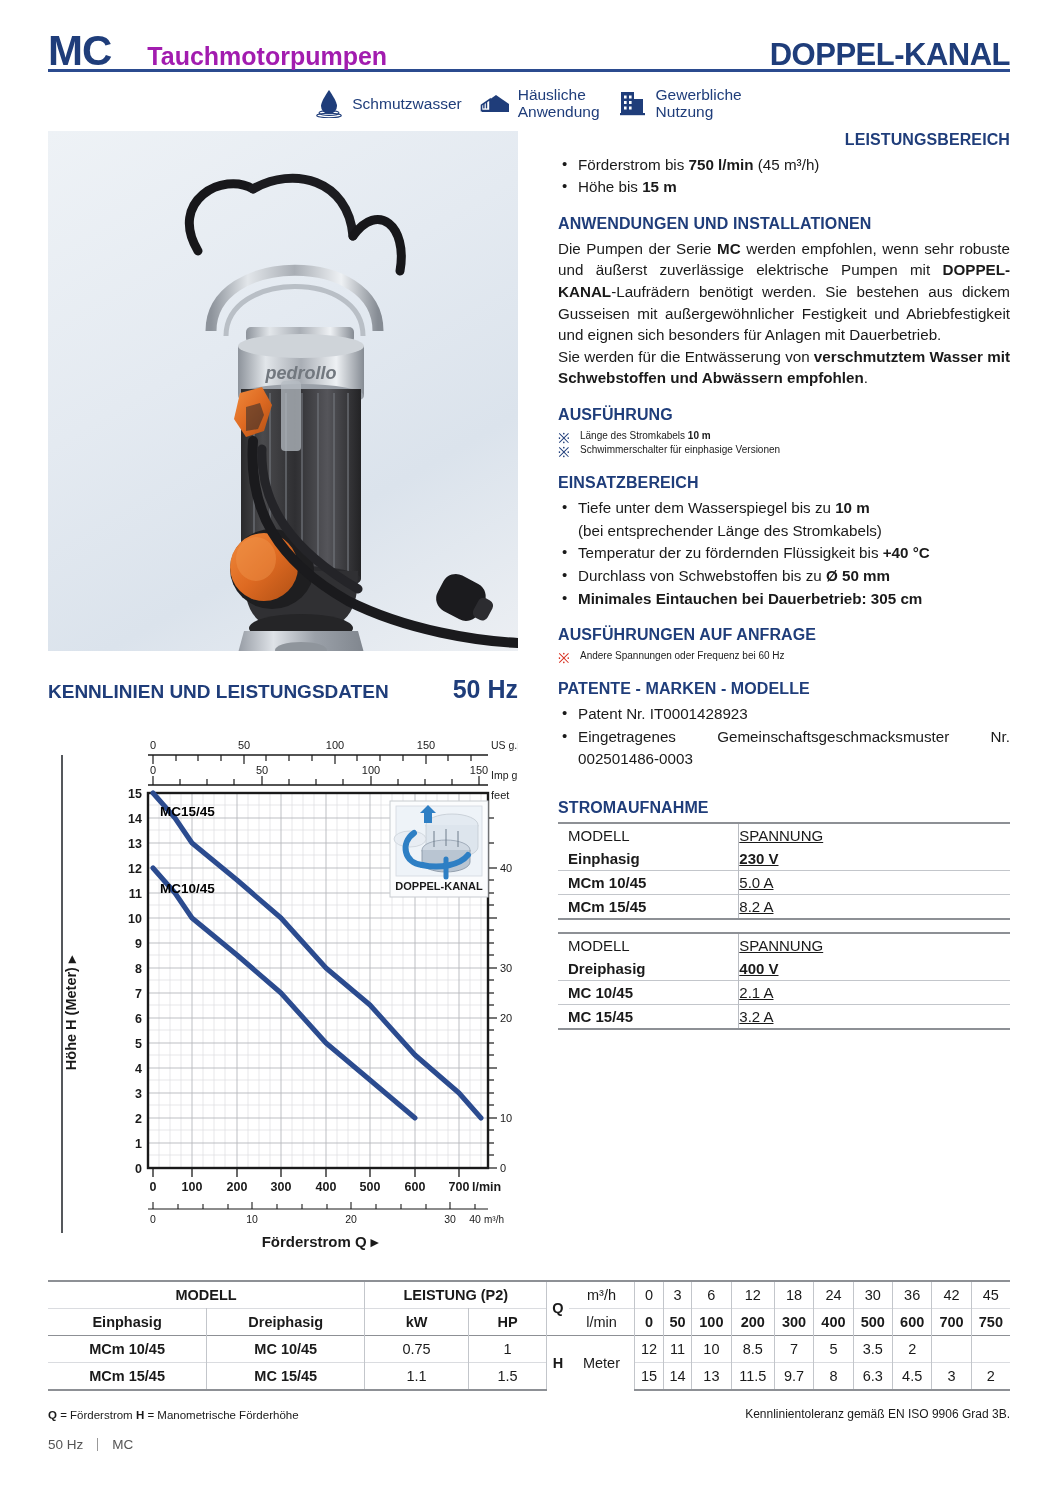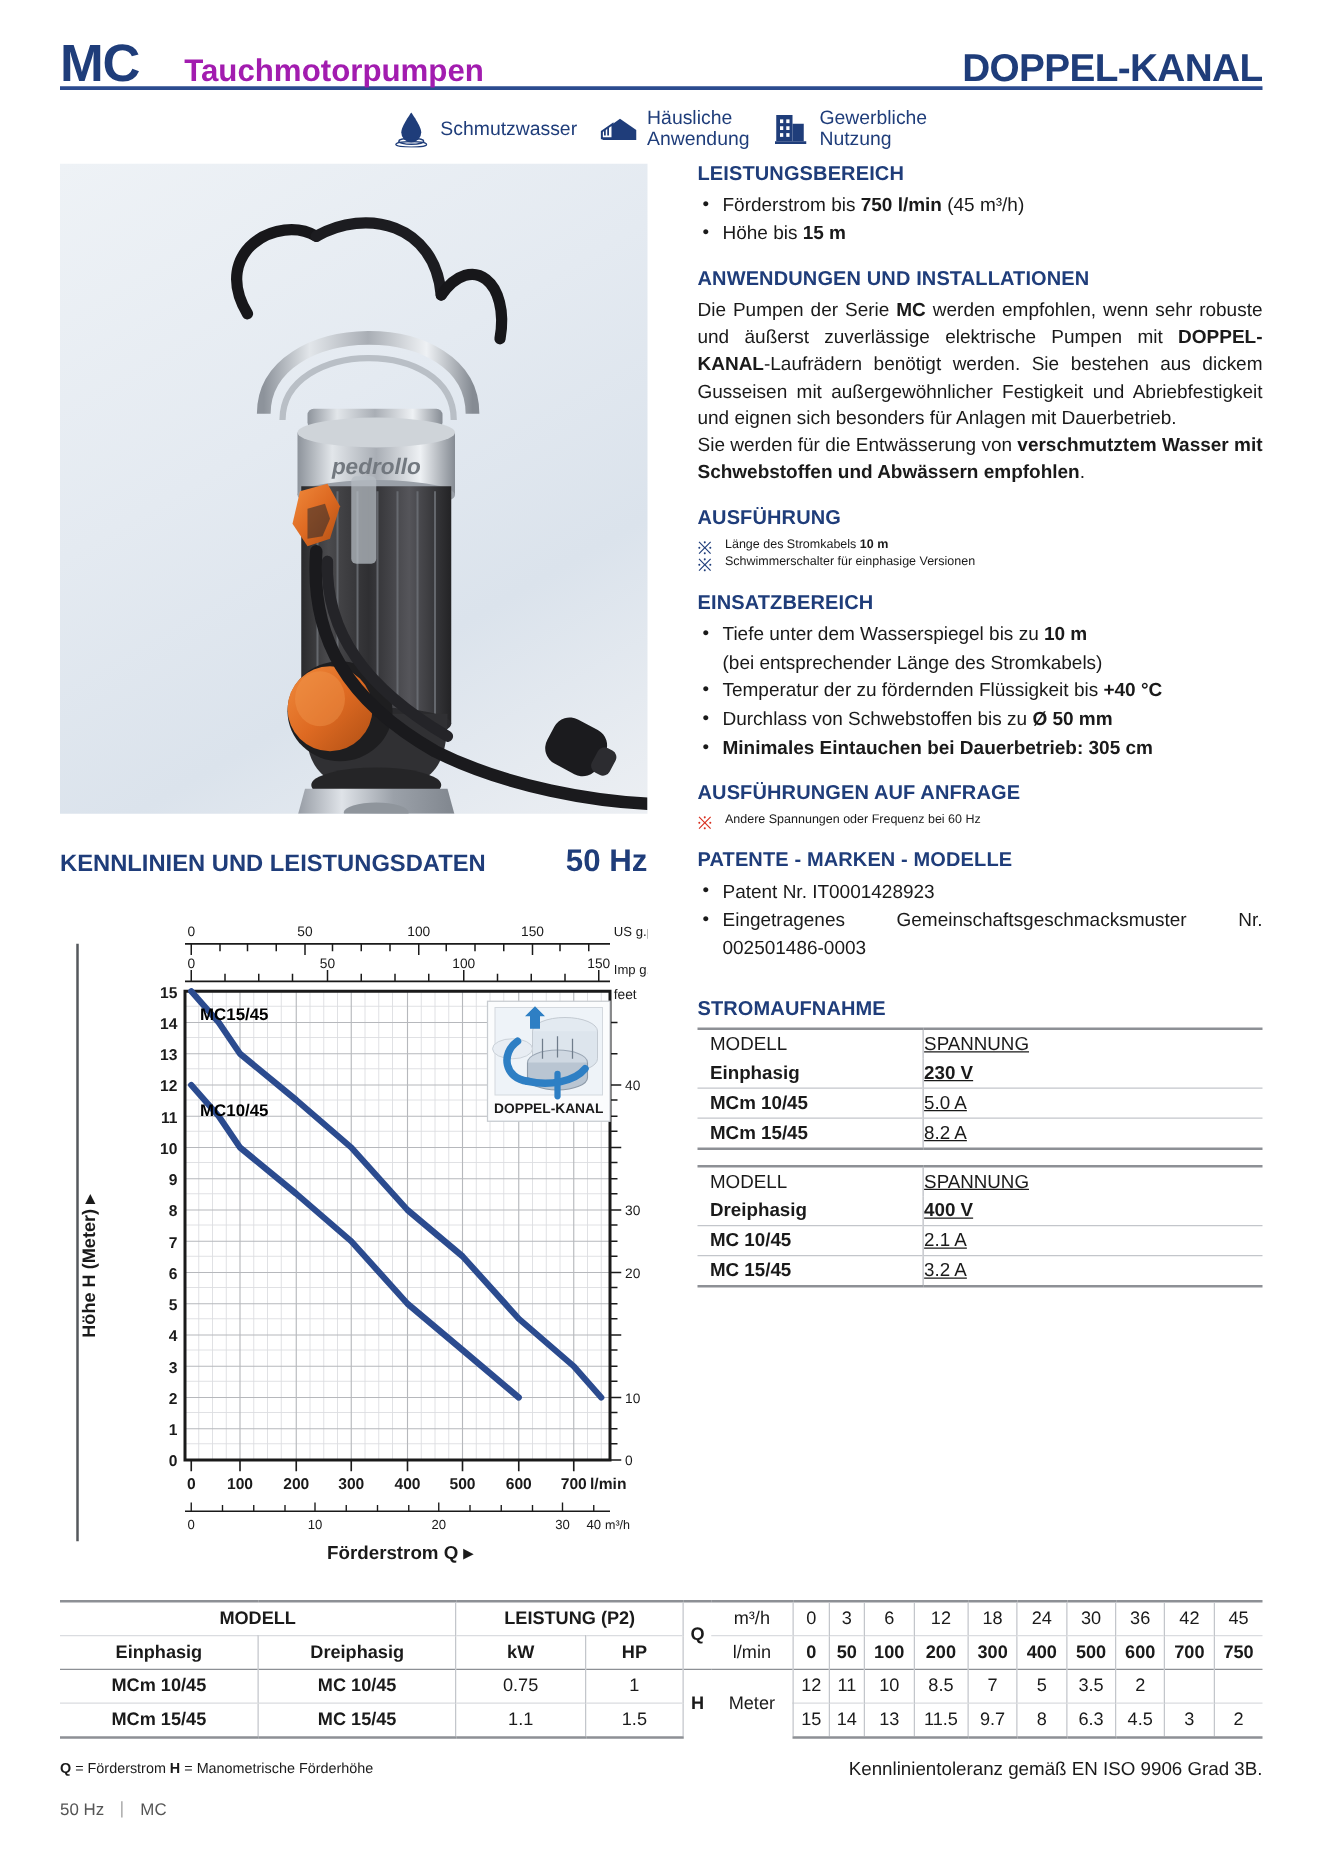--- a/index.html
+++ b/index.html
@@ -28,21 +28,21 @@
   .cols { display: flex; margin-top: 10px; }
   .colL { width: 470px; flex: none; }
   .colR { width: 452px; flex: none; margin-left: 40px; }
 
   
   .photo { position: relative; width: 470px; height: 520px; overflow: hidden;
            background: linear-gradient(150deg,#eef2f6 0%,#e4eaf1 40%,#dbe3ec 70%,#eceff3 100%); }
 
   
   h2.sec { font-size: 16px; font-weight: bold; color: #1F3D7A; margin-top: 17px; margin-bottom: 5px; letter-spacing: .1px; }
-  h2.sec:first-child { margin-top: 0; }
+  h2.sec:first-child { margin-top: 0; text-align: right; }
   ul.bl { list-style: none; }
   ul.bl li { position: relative; padding-left: 20px; font-size: 15.2px; line-height: 1.42; margin-bottom: 1px; }
   ul.bl li:before { content: "\2022"; position: absolute; left: 4px; top: -1px; font-size: 15px; }
   ul.ast li { position: relative; padding-left: 22px; font-size: 10px; line-height: 1.42; list-style: none; }
   ul.ast li:before { content: "\203B"; position: absolute; left: 0; top: 0px; font-size: 14px; color: #1F3D7A; }
   ul.ast.red li:before { color: #D83020; }
   ul.bl li.noB:before { content: ""; }
   p.para { font-size: 15.2px; line-height: 1.42; text-align: justify; }
   b { font-weight: bold; }
 
@@ -67,22 +67,22 @@
   .perf { width: 962px; border-collapse: collapse; margin-top: 22px; font-size: 14.5px; }
   .perf td { text-align: center; padding: 5px 2px; border-right: 1px solid #c3c6cb; }
   .perf td.last { border-right: none; }
   .perf tr.topline td { border-top: 2px solid #8d9095; }
   .perf tr.midline td { border-top: 1.6px solid #8d9095; }
   .perf tr.botline td { border-bottom: 2px solid #8d9095; }
   .perf tr.hair td { border-top: 1px solid #dadce0; }
   .perf .nb { border-right: none; }
 
   
-  .footer { margin-top: 16px; display: flex; align-items: center; font-size: 11.5px; }
-  .foot-right { margin-left: auto; font-size: 15px; }
+  .footer { margin-top: 16px; display: flex; align-items: flex-end; font-size: 11.5px; }
+  .foot-right { margin-left: auto; font-size: 12px; }
   .foot2 { margin-top: 16px; font-size: 13.5px; color: #555; }
   .foot2 .bar { display: inline-block; width: 1px; height: 13px; background: #999; margin: 0 14px; vertical-align: -2px; }
 </style>
 </head>
 <body>
 
 <div class="page">
 
   <div class="header">
     <div class="hdr-mc">MC</div>

